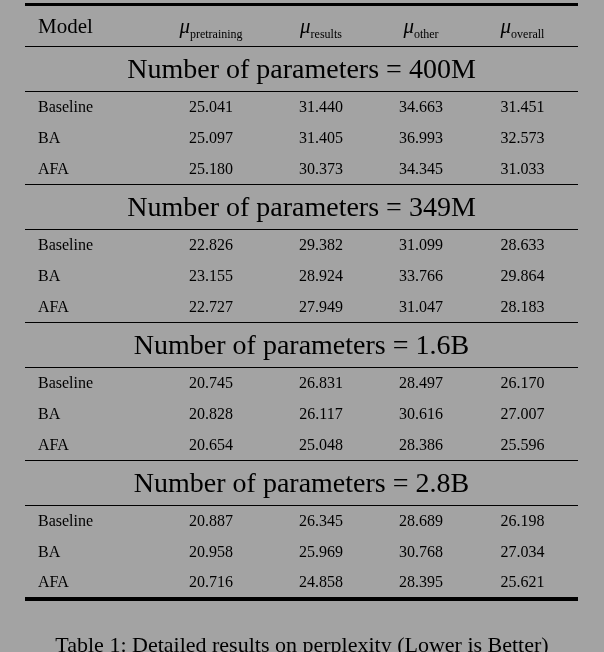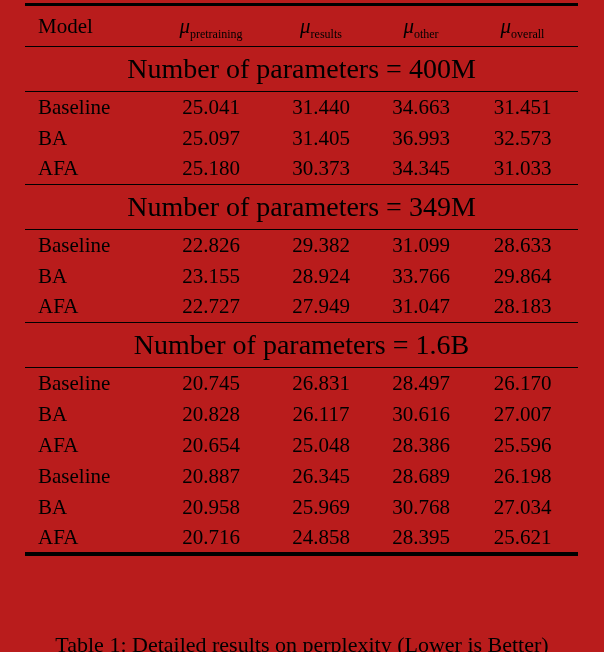--- a/index.html
+++ b/index.html
@@ -1,21 +1,21 @@
 <!DOCTYPE html>
 <html><head>
 <meta charset="utf-8">
 <style>
   * { box-sizing: border-box; }
   html, body { margin: 0; padding: 0; background: #fff; }
   .page {
     position: relative;
     width: 604px;
     height: 652px;
-    background: #b91c1c;
+    background: #a3a3a3;
     overflow: hidden;
     font-family: "Liberation Serif", "DejaVu Serif", serif;
     color: #000000;
   }
   table.results {
     position: absolute;
     left: 25px;
     top: 3px;
     width: 553px;
     border-collapse: collapse;
@@ -46,21 +46,21 @@
   tr.section-row td {
     height: 45px;
     text-align: center;
     vertical-align: middle;
     font-size: 28px;
     border-top: 1.5px solid #000;
     border-bottom: 1.5px solid #000;
   }
   tr.data-row td {
     height: 31px;
-    font-size: 21px;
+    font-size: 16px;
     vertical-align: middle;
   }
   td.bold { font-weight: normal; }
 
   .caption {
     position: absolute;
     left: 0;
     top: 632px;
     width: 604px;
     text-align: center;
@@ -155,20 +155,23 @@
           <td class="num">30.616</td>
           <td class="num">27.007</td>
         </tr>
         <tr class="data-row">
           <td class="model-col">AFA</td>
           <td class="num bold">20.654</td>
           <td class="num bold">25.048</td>
           <td class="num bold">28.386</td>
           <td class="num bold">25.596</td>
         </tr>
+        <tr class="section-row">
+          <td colspan="5">Number of parameters = 2.8B</td>
+        </tr>
         <tr class="data-row">
           <td class="model-col">Baseline</td>
           <td class="num">20.887</td>
           <td class="num">26.345</td>
           <td class="num">28.689</td>
           <td class="num">26.198</td>
         </tr>
         <tr class="data-row">
           <td class="model-col">BA</td>
           <td class="num">20.958</td>

